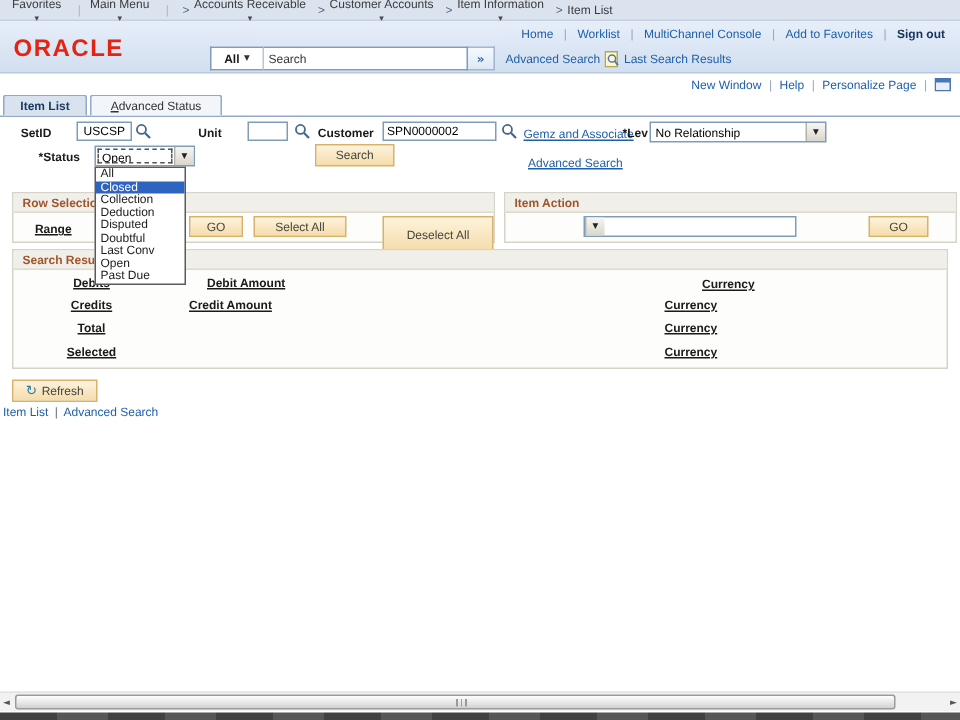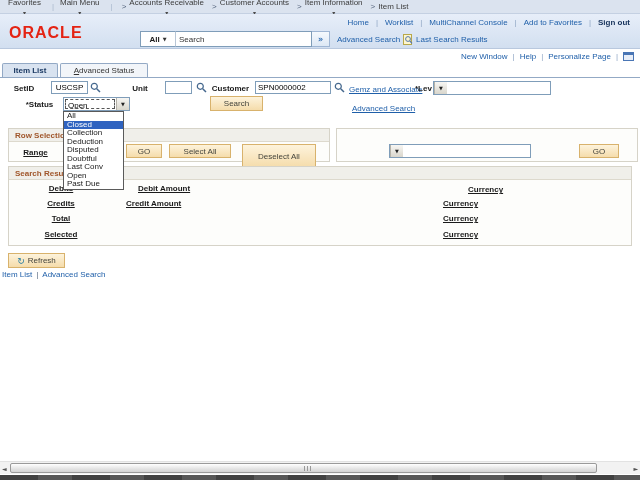--- a/index.html
+++ b/index.html
@@ -197,20 +197,21 @@
 <span class="flabel r" style="left:208px;top:84px;width:45px">Customer</span>
 <input class="txt" style="left: 255px; top: 81px; width: 76px;" readonly="" value="SPN0000002">
 <svg class="mag" style="left:334px;top:82px" width="11" height="11" viewBox="0 0 11 11">
   <circle cx="4.3" cy="4.3" r="3" fill="#fff" stroke="#44678d" stroke-width="1.2"></circle>
   <line x1="6.7" y1="6.7" x2="10" y2="10" stroke="#44678d" stroke-width="1.5"></line>
 </svg>
 <span class="link abs" style="left:349px;top:85px">Gemz and Associate</span>
 
 <span class="flabel" style="left:415px;top:84px">*Lev</span>
 <div class="combo" style="left:433px;top:81px;width:118px">
+  <span class="combo-val">No Relationship</span>
   <span class="combo-btn glyph">▼</span>
 </div>
 
 <span class="flabel r" style="left:18px;top:100px;width:43px">*Status</span>
 <div class="combo" style="left:63px;top:97px;width:67px">
   <span class="combo-val focus-dashed">Open</span>
   <span class="combo-btn glyph">▼</span>
 </div>
 <div class="btn-tan" style="left:210px;top:96px;width:53px;height:15px">Search</div>
 <span class="link abs" style="left:352px;top:104px">Advanced Search</span>
@@ -225,24 +226,25 @@
   <div class="opt">Last Conv</div>
   <div class="opt">Open</div>
   <div class="opt">Past Due</div>
 </div>
 
 <div class="gbox" style="left:8px;top:128px;width:322px;height:34px">
   <div class="gbox-hd">Row Selection</div>
   <span class="flabel r abs" style="left:4px;top:19px;width:45px">Range</span>
   <div class="btn-tan" style="left:117px;top:15px;width:36px;height:14px">GO</div>
   <div class="btn-tan" style="left:160px;top:15px;width:62px;height:14px">Select All</div>
-  <div class="btn-tan" style="left:233px;top:15px;width:74px;height:24px">Deselect All</div>
+  <div class="btn-tan" style="left:246px;top:15px;width:74px;height:24px">Deselect All</div>
 </div>
 
 <div class="gbox" style="left:336px;top:128px;width:302px;height:34px">
+  <div class="gbox-hd">Item Action</div>
   <div class="combo" style="left:52px;top:15px;width:142px">
     <span class="combo-btn glyph">▼</span>
   </div>
   <div class="btn-tan" style="left:242px;top:15px;width:40px;height:14px">GO</div>
 </div>
 
 <div class="gbox" style="left:8px;top:166px;width:624px;height:80px">
   <div class="gbox-hd">Search Results</div>
 
   <span class="flabel r abs" style="left:12px;top:17px;width:80px">Debits</span>

